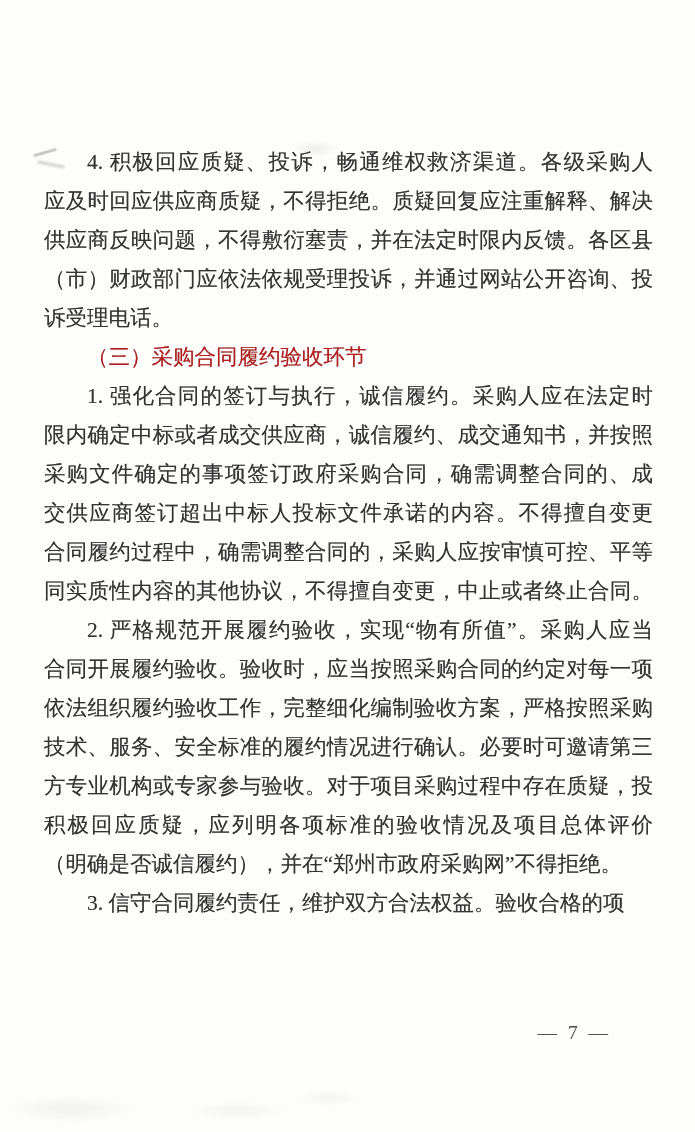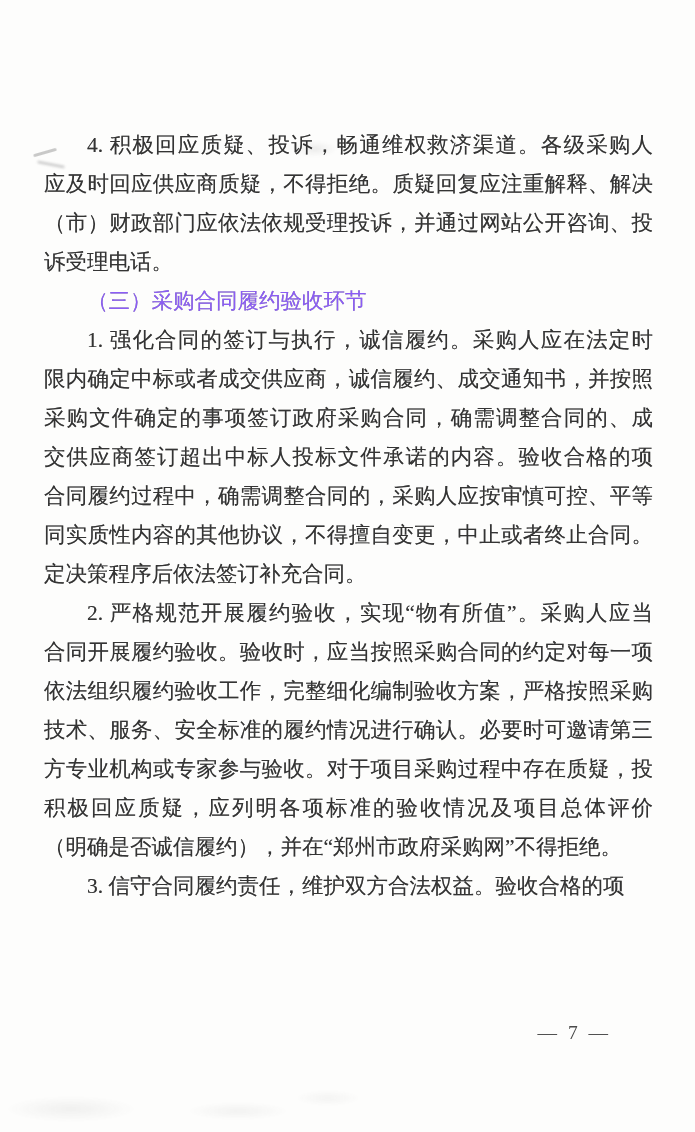--- a/index.html
+++ b/index.html
@@ -10,35 +10,35 @@
   }
   .page {
     position: relative;
     width: 695px; height: 1132px;
     background: #fdfdfc;
     overflow: hidden;
     color: #333333;
   }
   .textblock {
     position: absolute;
-    left: 44px; top: 126px;
+    left: 44px; top: 143px;
     width: 609px;
   }
   .line {
     font-size: 21.5px;
     line-height: 39px;
     height: 39px;
     text-align: justify;
     text-align-last: justify;
     color: #343434;
     text-shadow: 0 0 0.4px rgba(60,60,60,0.55); 
   }
   .line.end { text-align-last: left; }
   .line.indent { text-indent: 43px; }
-  .heading { color: #8b5cf6; }
+  .heading { color: #b91c1c; }
   .pageno {
     position: absolute;
     top: 1022px; right: 84px;
     font-size: 19.5px;
     letter-spacing: 3px;
     color: #4a4a4a;
     white-space: nowrap;
   }
   
   .artifact { position: absolute; pointer-events: none; }
@@ -81,32 +81,32 @@
 <div class="page">
 
   <div class="artifact scribble-a"></div>
   <div class="artifact scribble-b"></div>
   <div class="artifact ghost-top"></div>
 
   <div class="textblock">
 
     <div class="line indent">4. 积极回应质疑、投诉，畅通维权救济渠道。各级采购人</div>
     <div class="line">应及时回应供应商质疑，不得拒绝。质疑回复应注重解释、解决</div>
+    <div class="line">供应商反映问题，不得敷衍塞责，并在法定时限内反馈。各区县</div>
     <div class="line">（市）财政部门应依法依规受理投诉，并通过网站公开咨询、投</div>
     <div class="line end">诉受理电话。</div>
 
     <div class="line end indent heading">（三）采购合同履约验收环节</div>
 
     <div class="line indent">1. 强化合同的签订与执行，诚信履约。采购人应在法定时</div>
     <div class="line">限内确定中标或者成交供应商，诚信履约、成交通知书，并按照</div>
     <div class="line">采购文件确定的事项签订政府采购合同，确需调整合同的、成</div>
-    <div class="line">交供应商签订超出中标人投标文件承诺的内容。验收合格的项</div>
+    <div class="line">交供应商签订超出中标人投标文件承诺的内容。不得擅自变更</div>
     <div class="line">合同履约过程中，确需调整合同的，采购人应按审慎可控、平等</div>
     <div class="line">同实质性内容的其他协议，不得擅自变更，中止或者终止合同。</div>
-    <div class="line end">定决策程序后依法签订补充合同。</div>
 
     <div class="line indent">2. 严格规范开展履约验收，实现“物有所值”。采购人应当</div>
     <div class="line">合同开展履约验收。验收时，应当按照采购合同的约定对每一项</div>
     <div class="line">依法组织履约验收工作，完整细化编制验收方案，严格按照采购</div>
     <div class="line">技术、服务、安全标准的履约情况进行确认。必要时可邀请第三</div>
     <div class="line">方专业机构或专家参与验收。对于项目采购过程中存在质疑，投</div>
     <div class="line">积极回应质疑，应列明各项标准的验收情况及项目总体评价</div>
     <div class="line end">（明确是否诚信履约），并在“郑州市政府采购网”不得拒绝。</div>
 
     <div class="line end indent">3. 信守合同履约责任，维护双方合法权益。验收合格的项</div>

